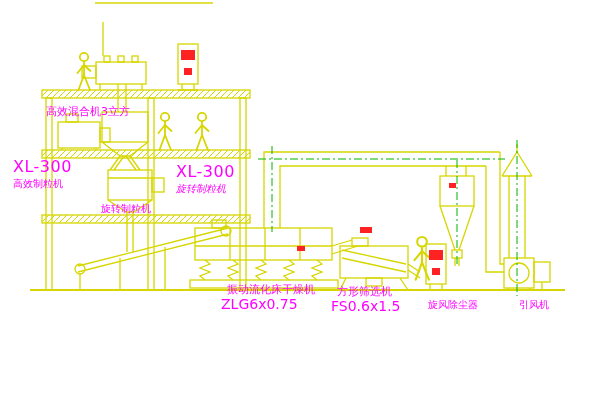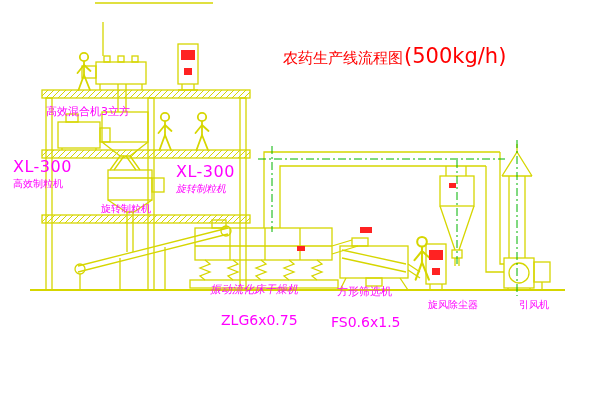--- a/index.html
+++ b/index.html
@@ -7,21 +7,21 @@
     position:relative;width:600px;height:403px;background:#ffffff;
     overflow:hidden;font-family:"DejaVu Sans",sans-serif;
   }
   .stage svg{position:absolute;left:0;top:0;}
   .lbl{
     position:absolute;color:#ff00ff;white-space:nowrap;line-height:1.1;
     font-family:"DejaVu Sans",sans-serif;
   }
   .sz10{font-size:10px;}
   .sz11{font-size:11px;}
-  .sz14{font-size:14px;margin-top:16px;}
+  .sz14{font-size:14px;}
   .sz16{font-size:16px;letter-spacing:.5px;}
   .title{
     position:absolute;left:283px;top:44px;color:#ff0000;display:flex;
     align-items:baseline;gap:1px;
   }
   .title .main{font-size:15px;}
   .title .cap{font-size:21px;}
 </style>
 </head>
 <body>
@@ -169,36 +169,32 @@
 
     <use href="#person" transform="translate(84,52)"></use>
     <use href="#person" transform="translate(165,112)"></use>
     <use href="#person" transform="translate(202,112)"></use>
     <use href="#person" transform="translate(422,236) scale(1.15)"></use>
 
     <use href="#cabinet" transform="translate(178,44)"></use>
     <use href="#cabinet" transform="translate(426,244)"></use>
   </svg>
 
-  <div class="title">
-    <span class="main">农药生产线流程图</span>
-    <span class="cap">(500kg/h)</span>
-  </div>
 
   <div class="lbl sz11" style="left:46px;top:106px;">高效混合机3立方</div>
 
   <div class="lbl sz16" style="left:13px;top:158px;">XL-300</div>
   <div class="lbl sz10" style="left:13px;top:178px;">高效制粒机</div>
 
   <div class="lbl sz16" style="left:176px;top:163px;">XL-300</div>
   <div class="lbl sz10" style="left:176px;top:183px;font-style:italic;">旋转制粒机</div>
 
   <div class="lbl sz10" style="left:101px;top:203px;">旋转制粒机</div>
 
-  <div class="lbl sz11" style="left:210px;top:284px;font-style:italic;">振动流化床干燥机</div>
+  <div class="lbl sz11" style="left:227px;top:284px;">振动流化床干燥机</div>
   <div class="lbl sz14" style="left:221px;top:297px;">ZLG6x0.75</div>
 
   <div class="lbl sz11" style="left:337px;top:286px;">方形筛选机</div>
   <div class="lbl sz14" style="left:331px;top:299px;">FS0.6x1.5</div>
 
   <div class="lbl sz10" style="left:428px;top:287px;margin-top:12px;">旋风除尘器</div>
   <div class="lbl sz10" style="left:519px;top:299px;">引风机</div>
 
 </div>
 

